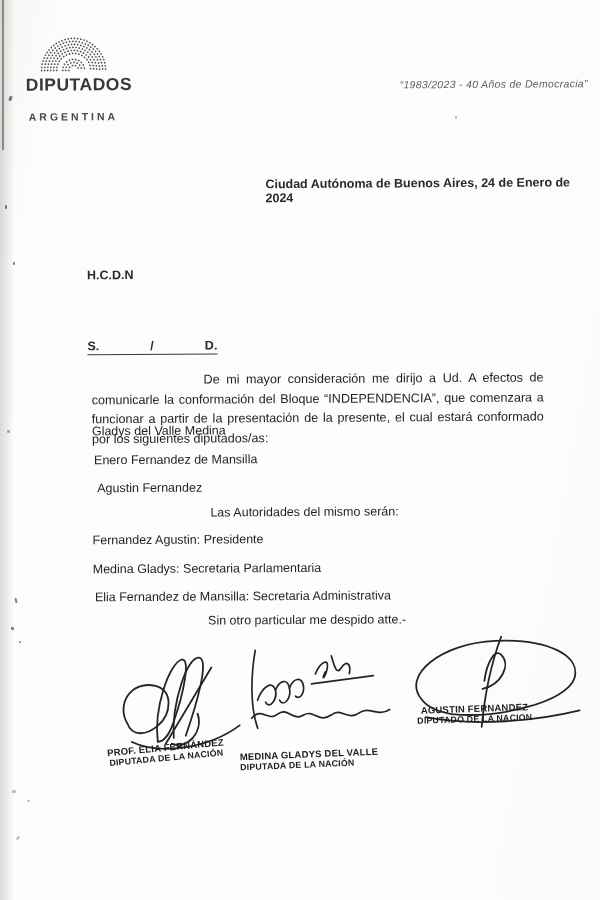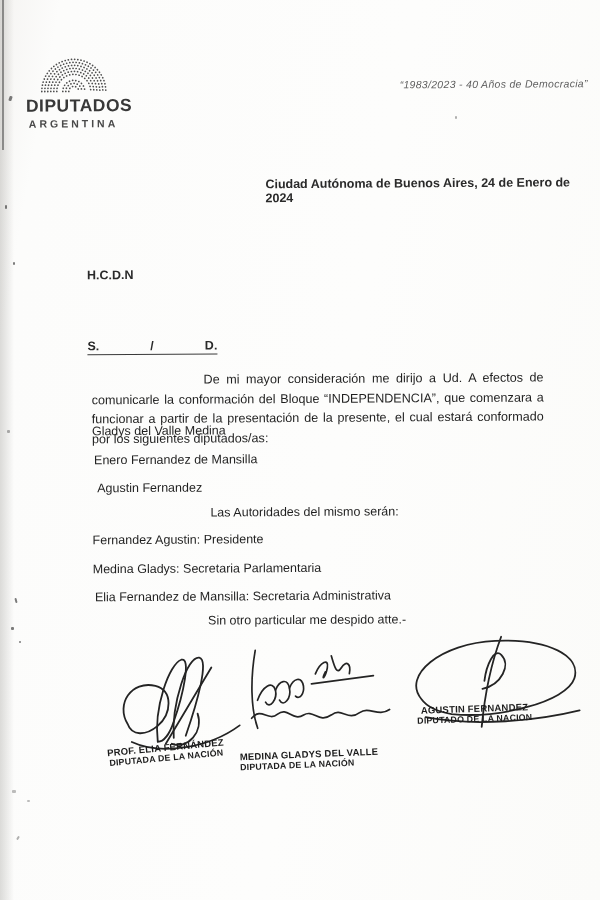--- a/index.html
+++ b/index.html
@@ -3,24 +3,24 @@
 <meta charset="utf-8">
 <style>
   html,body{margin:0;padding:0;background:#e8e8e8;}
   .page{
     position:relative;width:600px;height:900px;overflow:hidden;
     background:linear-gradient(100deg,#f5f4f2 0%,#fcfcfb 8%,#fdfdfc 55%,#fbfbf9 100%);
     font-family:"Liberation Sans",sans-serif;color:#222;
   }
   .content{position:absolute;inset:0;transform:rotate(-0.35deg);}
   
-  .logo-wrap{position:absolute;left:28px;top:52px;width:95px;text-align:center;}
+  .logo-wrap{position:absolute;left:28px;top:31px;width:95px;text-align:center;}
   .logo-dots{display:block;margin:0 auto;}
   .org-name{font-weight:bold;font-size:17.5px;letter-spacing:0.5px;color:#383838;margin-top:2px;}
-  .org-sub{font-size:10.5px;letter-spacing:3px;font-weight:bold;color:#4a4a4a;margin-top:1px;text-align:center;}
+  .org-sub{font-size:10.5px;letter-spacing:3px;font-weight:bold;color:#4a4a4a;margin-top:15px;text-align:center;}
   .motto{position:absolute;right:10px;top:79px;font-size:10.5px;font-style:italic;color:#5f5f5f;letter-spacing:0.3px;}
   
   .dateline{position:absolute;left:267px;top:177px;font-size:12.5px;font-weight:bold;color:#2a2a2a;}
   .recipient{position:absolute;left:88px;top:260px;font-size:12.5px;font-weight:bold;color:#2a2a2a;line-height:28.5px;}
   .sd-line{position:absolute;left:88px;top:338px;width:130px;display:flex;justify-content:space-between;
     font-size:12.5px;font-weight:bold;border-bottom:1.6px solid #3a3a3a;padding-bottom:1px;color:#2a2a2a;}
   .body-par{position:absolute;left:92px;top:370px;width:452px;font-size:12.6px;line-height:19.5px;
     text-align:justify;color:#1f1f1f;text-indent:112px;}
   .members{position:absolute;left:92px;top:423px;font-size:12.5px;color:#1f1f1f;}
   .members div{margin-bottom:14.5px;}

